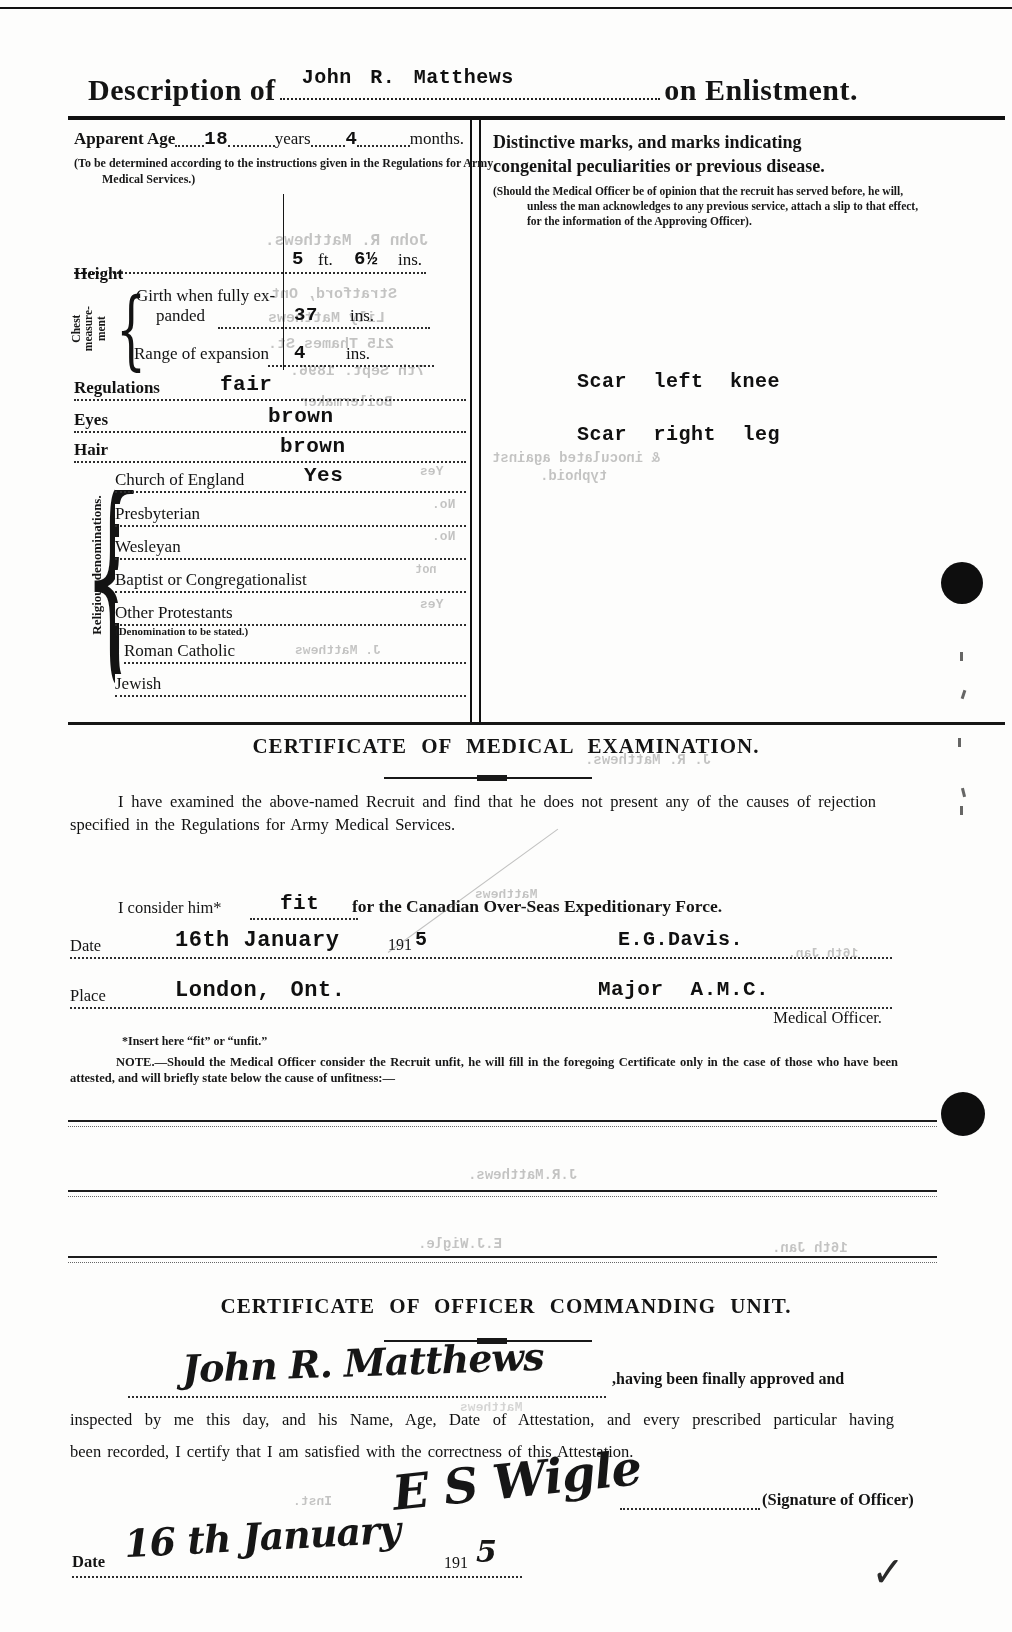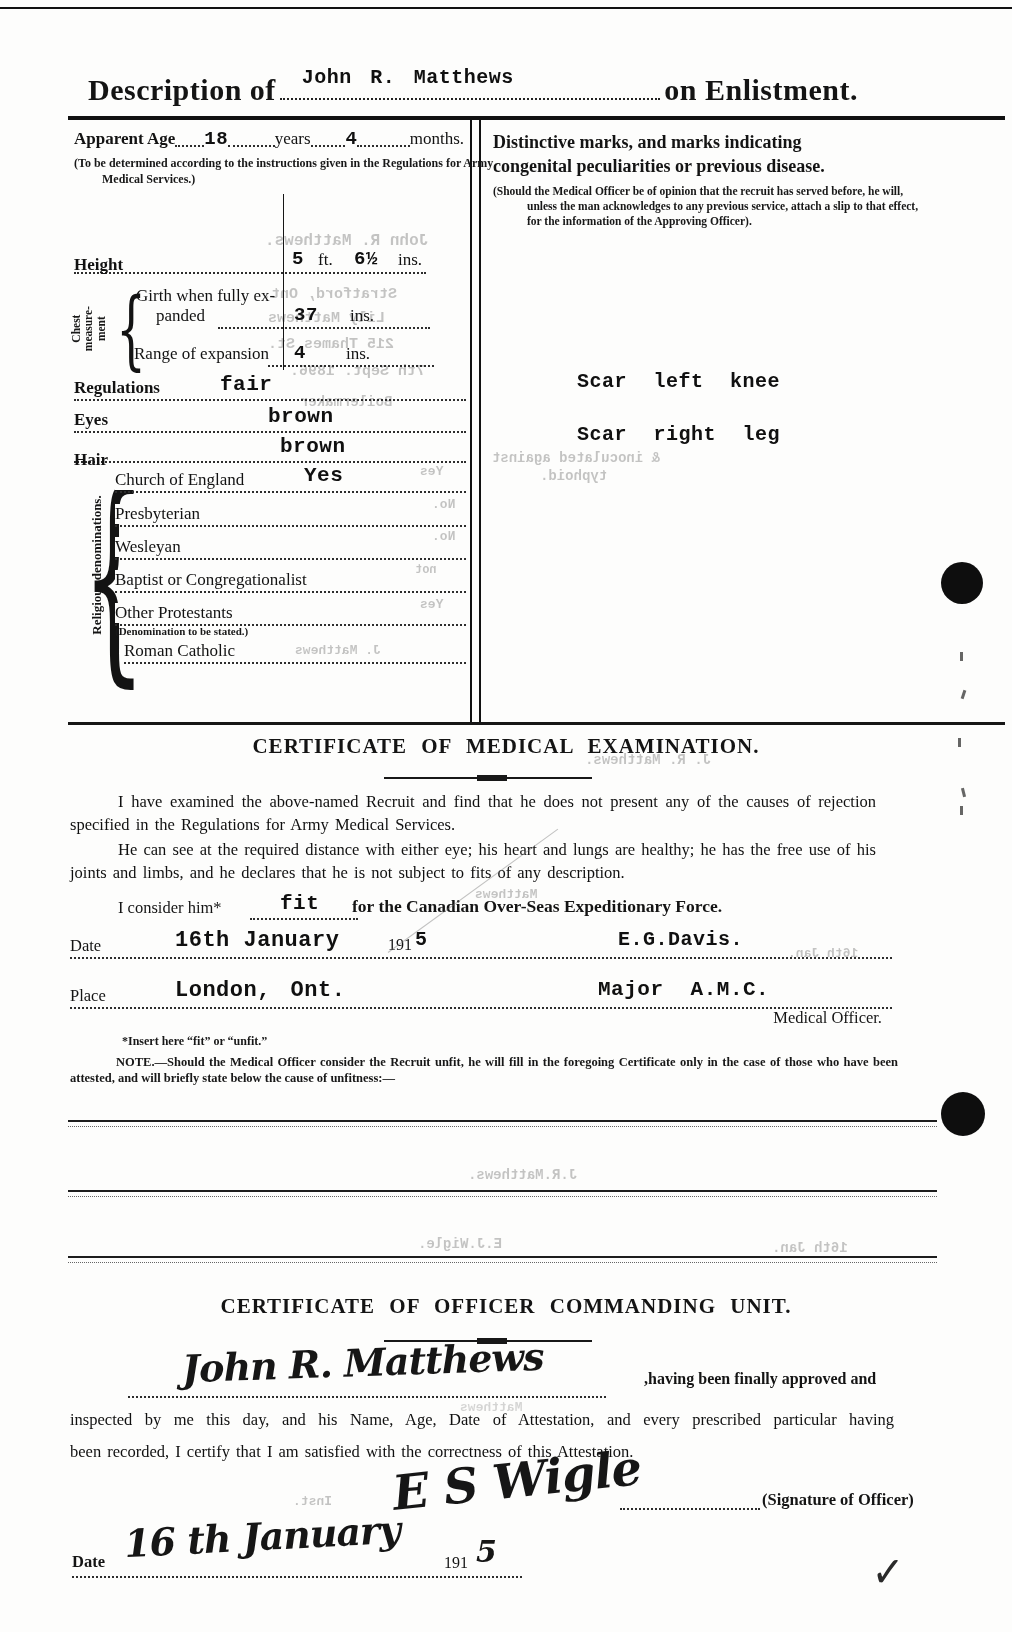--- a/index.html
+++ b/index.html
@@ -77,21 +77,21 @@
         <span class="type val">4</span>
         <span class="dotline" style="position:static;flex:.9;align-self:flex-end;margin-bottom:3px;"></span>
         <span class="lbl">months.</span>
       </div>
       <div class="abs small-note hang" style="top:36px;left:6px;width:392px;">(To be determined according to the instructions given in the Regulations for Army Medical Services.)</div>
 
       <div class="rule" style="left:215px;top:74px;width:1px;height:176px;"></div>
 
       <div class="abs" style="top:130px;left:0;width:402px;height:26px;">
         <span class="dotline" style="left:6px;right:44px;top:20px;"></span>
-        <span class="abs lbl b" style="left:6px;top:5px;">Height</span>
+        <span class="abs lbl b" style="left:6px;top:14px;">Height</span>
         <span class="abs type val" style="left:224px;top:-2px;">5</span>
         <span class="abs lbl" style="left:250px;top:0;">ft.</span>
         <span class="abs type val" style="left:286px;top:-2px;">6½</span>
         <span class="abs lbl" style="left:330px;top:0;">ins.</span>
       </div>
 
       <div class="vlabel small-note" style="left:-14px;top:190px;width:70px;font-size:11.5px;">Chest measure- ment</div>
       <div class="brace" style="left:48px;top:166px;font-size:86px;line-height:86px;transform:scaleX(.55);"></div>
       <div class="abs lbl" style="top:166px;left:68px;">Girth when fully ex-</div>
       <div class="abs" style="top:186px;left:0;width:402px;height:24px;">
@@ -112,21 +112,21 @@
         <span class="abs lbl b" style="left:6px;top:2px;">Regulations</span>
         <span class="abs type" style="left:152px;top:-3px;font-size:21px;">fair</span>
       </div>
       <div class="abs" style="top:288px;left:0;width:402px;height:26px;">
         <span class="dotline" style="left:6px;right:4px;top:21px;"></span>
         <span class="abs lbl b" style="left:6px;top:2px;">Eyes</span>
         <span class="abs type" style="left:200px;top:-3px;font-size:21px;">brown</span>
       </div>
       <div class="abs" style="top:318px;left:0;width:402px;height:26px;">
         <span class="dotline" style="left:6px;right:4px;top:21px;"></span>
-        <span class="abs lbl b" style="left:6px;top:12px;">Hair</span>
+        <span class="abs lbl b" style="left:6px;top:2px;">Hair</span>
         <span class="abs type" style="left:212px;top:-3px;font-size:21px;">brown</span>
       </div>
 
       <div class="vlabel" style="left:-46px;top:438px;width:150px;font-size:13px;">Religious denominations.</div>
       <div class="brace" style="left:14px;top:344px;font-size:224px;line-height:224px;transform:scaleX(.45);"></div>
 
       <div class="abs" style="top:350px;left:47px;right:4px;height:24px;">
         <span class="dotline" style="left:0;right:0;top:19px;"></span>
         <span class="abs lbl" style="left:0;top:0;background:#fdfdfc;padding-right:4px;">Church of England</span>
         <span class="abs type" style="left:185px;top:-6px;font-size:21px;background:#fdfdfc;padding:0 4px;">Yes</span>
@@ -144,40 +144,43 @@
         <span class="abs lbl" style="left:0;top:0;background:#fdfdfc;padding-right:4px;">Baptist or Congregationalist</span>
       </div>
       <div class="abs" style="top:483px;left:47px;right:4px;height:24px;">
         <span class="dotline" style="left:0;right:0;top:19px;"></span>
         <span class="abs lbl" style="left:0;top:0;background:#fdfdfc;padding-right:4px;">Other Protestants</span>
       </div>
       <div class="abs small-note" style="top:504px;left:47px;font-size:11px;">(Denomination to be stated.)</div>
       <div class="abs" style="top:521px;left:56px;right:4px;height:24px;">
         <span class="dotline" style="left:0;right:0;top:19px;"></span>
         <span class="abs lbl" style="left:0;top:0;background:#fdfdfc;padding-right:4px;">Roman Catholic</span>
+      </div>
+      <div class="abs" style="top:554px;left:47px;right:4px;height:24px;">
+        <span class="dotline" style="left:0;right:0;top:19px;"></span>
+        <span class="abs lbl" style="left:0;top:0;background:#fdfdfc;padding-right:4px;">Jewish</span>
       </div>
     </div>
 
     <div class="col-div"></div>
 
     <div class="col-right">
       <div class="abs b" style="top:10px;left:12px;width:382px;font-size:18px;line-height:1.35;">Distinctive marks, and marks indicating congenital peculiarities or previous disease.</div>
       <div class="abs small-note" style="top:64px;left:12px;width:392px;font-size:11.5px;padding-left:34px;text-indent:-34px;">(Should the Medical Officer be of opinion that the recruit has served before, he will, unless the man acknowledges to any previous service, attach a slip to that effect, for the information of the Approving Officer).</div>
       <div class="abs type" style="top:250px;left:96px;font-size:20px;word-spacing:14px;">Scar left knee</div>
       <div class="abs type" style="top:303px;left:96px;font-size:20px;word-spacing:14px;">Scar right leg</div>
     </div>
   </div>
 
   <div class="sec-head" style="top:734px;">CERTIFICATE OF MEDICAL EXAMINATION.</div>
   <div class="sec-div" style="top:777px;">
       <span></span>
     </div>
 
   <div class="abs para indent" style="top:790px;left:70px;width:806px;">I have examined the above-named Recruit and find that he does not present any of the causes of rejection specified in the Regulations for Army Medical Services.</div>
-  <div class="abs para indent" style="top:838px;left:70px;width:806px;">He can see at the required distance with either eye; his heart and lungs are healthy; he has the free use of his joints and limbs, and he declares that he is not subject to fits of any description.</div>
 
   <div class="abs" style="top:896px;left:118px;width:780px;height:30px;">
     <span class="dotline" style="left:132px;width:108px;top:20px;"></span>
     <span class="abs" style="left:0;top:2px;font-size:16.5px;">I consider him*</span>
     <span class="abs type" style="left:162px;top:-4px;font-size:21px;">fit</span>
     <span class="abs b" style="left:234px;top:0;font-size:17.5px;">for the Canadian Over-Seas Expeditionary Force.</span>
   </div>
 
   <div class="abs" style="top:928px;left:70px;width:822px;height:34px;">
     <span class="dotline" style="left:0;right:0;top:27px;"></span>
@@ -204,21 +207,21 @@
   <div class="blank-rule" style="top:1256px;"></div>
 
   <div class="sec-head" style="top:1294px;">CERTIFICATE OF OFFICER COMMANDING UNIT.</div>
   <div class="sec-div" style="top:1340px;">
       <span></span>
     </div>
 
   <div class="abs" style="top:1352px;left:70px;width:824px;height:50px;">
     <span class="dotline" style="left:58px;width:478px;top:42px;"></span>
     <span class="abs hw" style="left:112px;top:-12px;font-size:38px;transform:rotate(-2deg);">John R. Matthews</span>
-    <span class="abs b" style="left:542px;top:18px;font-size:16px;margin-left:32px;">,having been finally approved and</span>
+    <span class="abs b" style="left:542px;top:18px;font-size:16px;">,having been finally approved and</span>
   </div>
   <div class="abs para" style="top:1408px;left:70px;width:824px;text-align-last:justify;">inspected by me this day, and his Name, Age, Date of Attestation, and every prescribed particular having</div>
   <div class="abs para" style="top:1440px;left:70px;width:824px;">been recorded, I certify that I am satisfied with the correctness of this Attestation.</div>
 
   <div class="abs hw" style="top:1452px;left:392px;font-size:48px;transform:rotate(-6deg);">E S Wigle</div>
   <span class="dotline" style="left:620px;width:140px;top:1506px;"></span>
   <div class="abs b" style="top:1490px;left:762px;font-size:16.5px;">(Signature of Officer)</div>
 
   <div class="abs" style="top:1528px;left:72px;width:600px;height:60px;">
     <span class="dotline" style="left:0;width:450px;top:46px;"></span>

